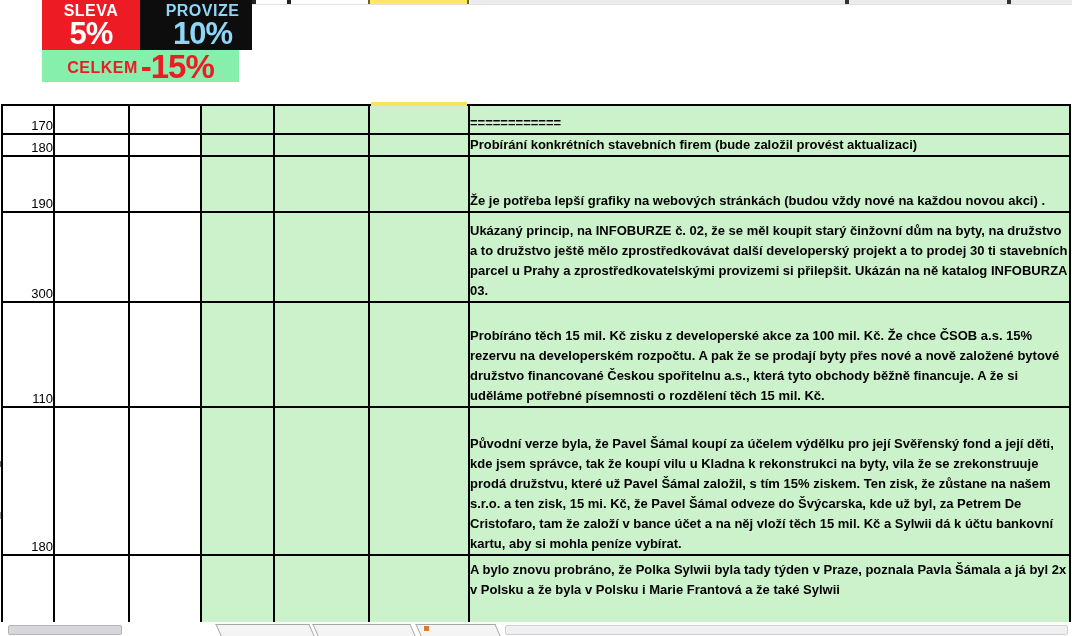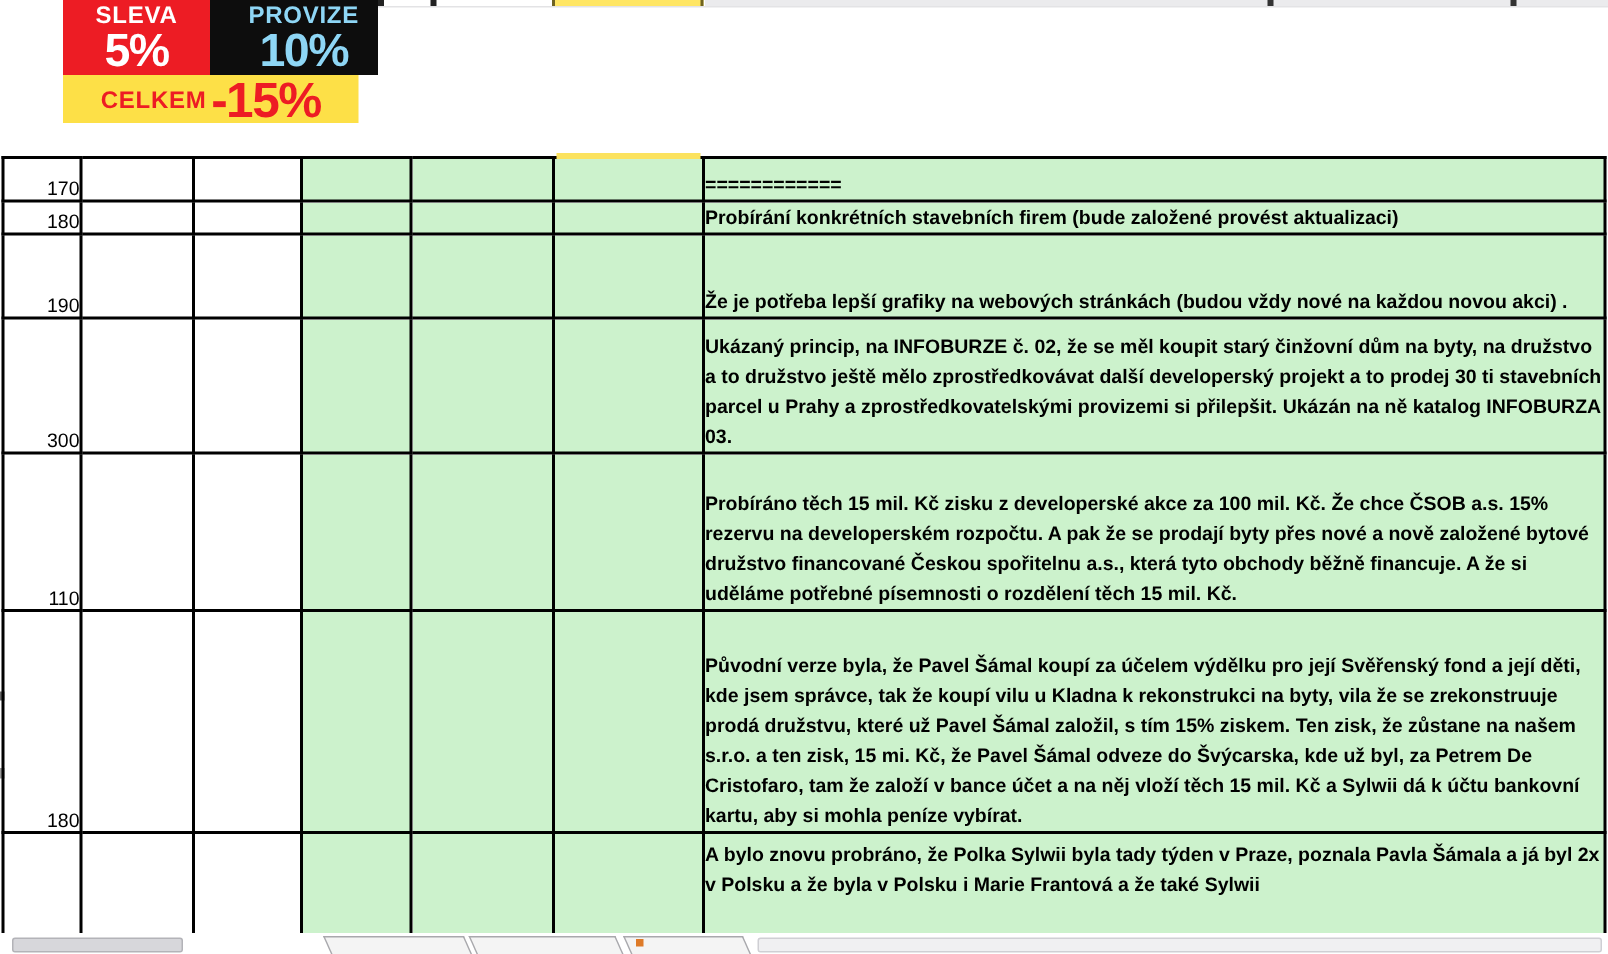--- a/index.html
+++ b/index.html
@@ -10,21 +10,21 @@
     color:#000;
   }
 
   
   .logo{position:absolute;left:0;top:0;width:197px;height:82px;margin-left:42px;}
   .logo .block{position:absolute;top:0;height:50px;width:98px;text-align:center;}
   .logo .block.red{left:0;background:#ed1c24;color:#ffffff;}
   .logo .block.black{left:98px;width:99px;background:#0d0d0d;color:#8ed6f5;padding-left:13px;}
   .logo .block .small{display:block;font-weight:bold;font-size:16px;line-height:17px;padding-top:2px;letter-spacing:.5px;}
   .logo .block .big{display:block;font-weight:bold;font-size:31px;line-height:30px;letter-spacing:-1px;}
-  .logo .strip{position:absolute;left:0;top:50px;width:197px;height:32px;background:#fde047;
+  .logo .strip{position:absolute;left:0;top:50px;width:197px;height:32px;background:#86efac;
     display:flex;align-items:flex-end;justify-content:center;overflow:visible;}
   .logo .strip .celkem{font-weight:bold;font-size:16px;color:#ed1c24;line-height:28px;letter-spacing:.5px;}
   .logo .strip .total{font-weight:bold;font-size:33px;color:#ed1c24;line-height:30px;letter-spacing:-1px;margin-left:3px;}
 
   
   .sliver{position:absolute;left:197px;top:0;height:4px;right:0;background:#ffffff;border-bottom:1px solid #e3e3e5;}
   .sliver .seg-gray{position:absolute;left:273px;top:0;height:4px;right:0;background:#ebebed;}
   .sliver .yellow-cell{position:absolute;left:171px;top:0;width:101px;height:4px;background:#ffe664;border-left:2px solid #6f6320;border-right:2px solid #6f6320;box-sizing:border-box;}
   .sliver .tick{position:absolute;top:0;width:4px;height:4px;background:#222;}
 
@@ -111,21 +111,21 @@
       <td class="green"></td>
       <td class="note">============</td>
     </tr>
     <tr class="r180">
       <td class="rownum">180</td>
       <td class="blank"></td>
       <td class="blank"></td>
       <td class="green"></td>
       <td class="green"></td>
       <td class="green"></td>
-      <td class="note">Probírání konkrétních stavebních firem (bude založené provést aktualizaci)</td>
+      <td class="note">Probírání konkrétních stavebních firem (bude založil provést aktualizaci)</td>
     </tr>
     <tr class="r190">
       <td class="rownum">190</td>
       <td class="blank"></td>
       <td class="blank"></td>
       <td class="green"></td>
       <td class="green"></td>
       <td class="green"></td>
       <td class="note">Že je potřeba lepší grafiky na webových stránkách (budou vždy nové na každou novou akci) .</td>
     </tr>

